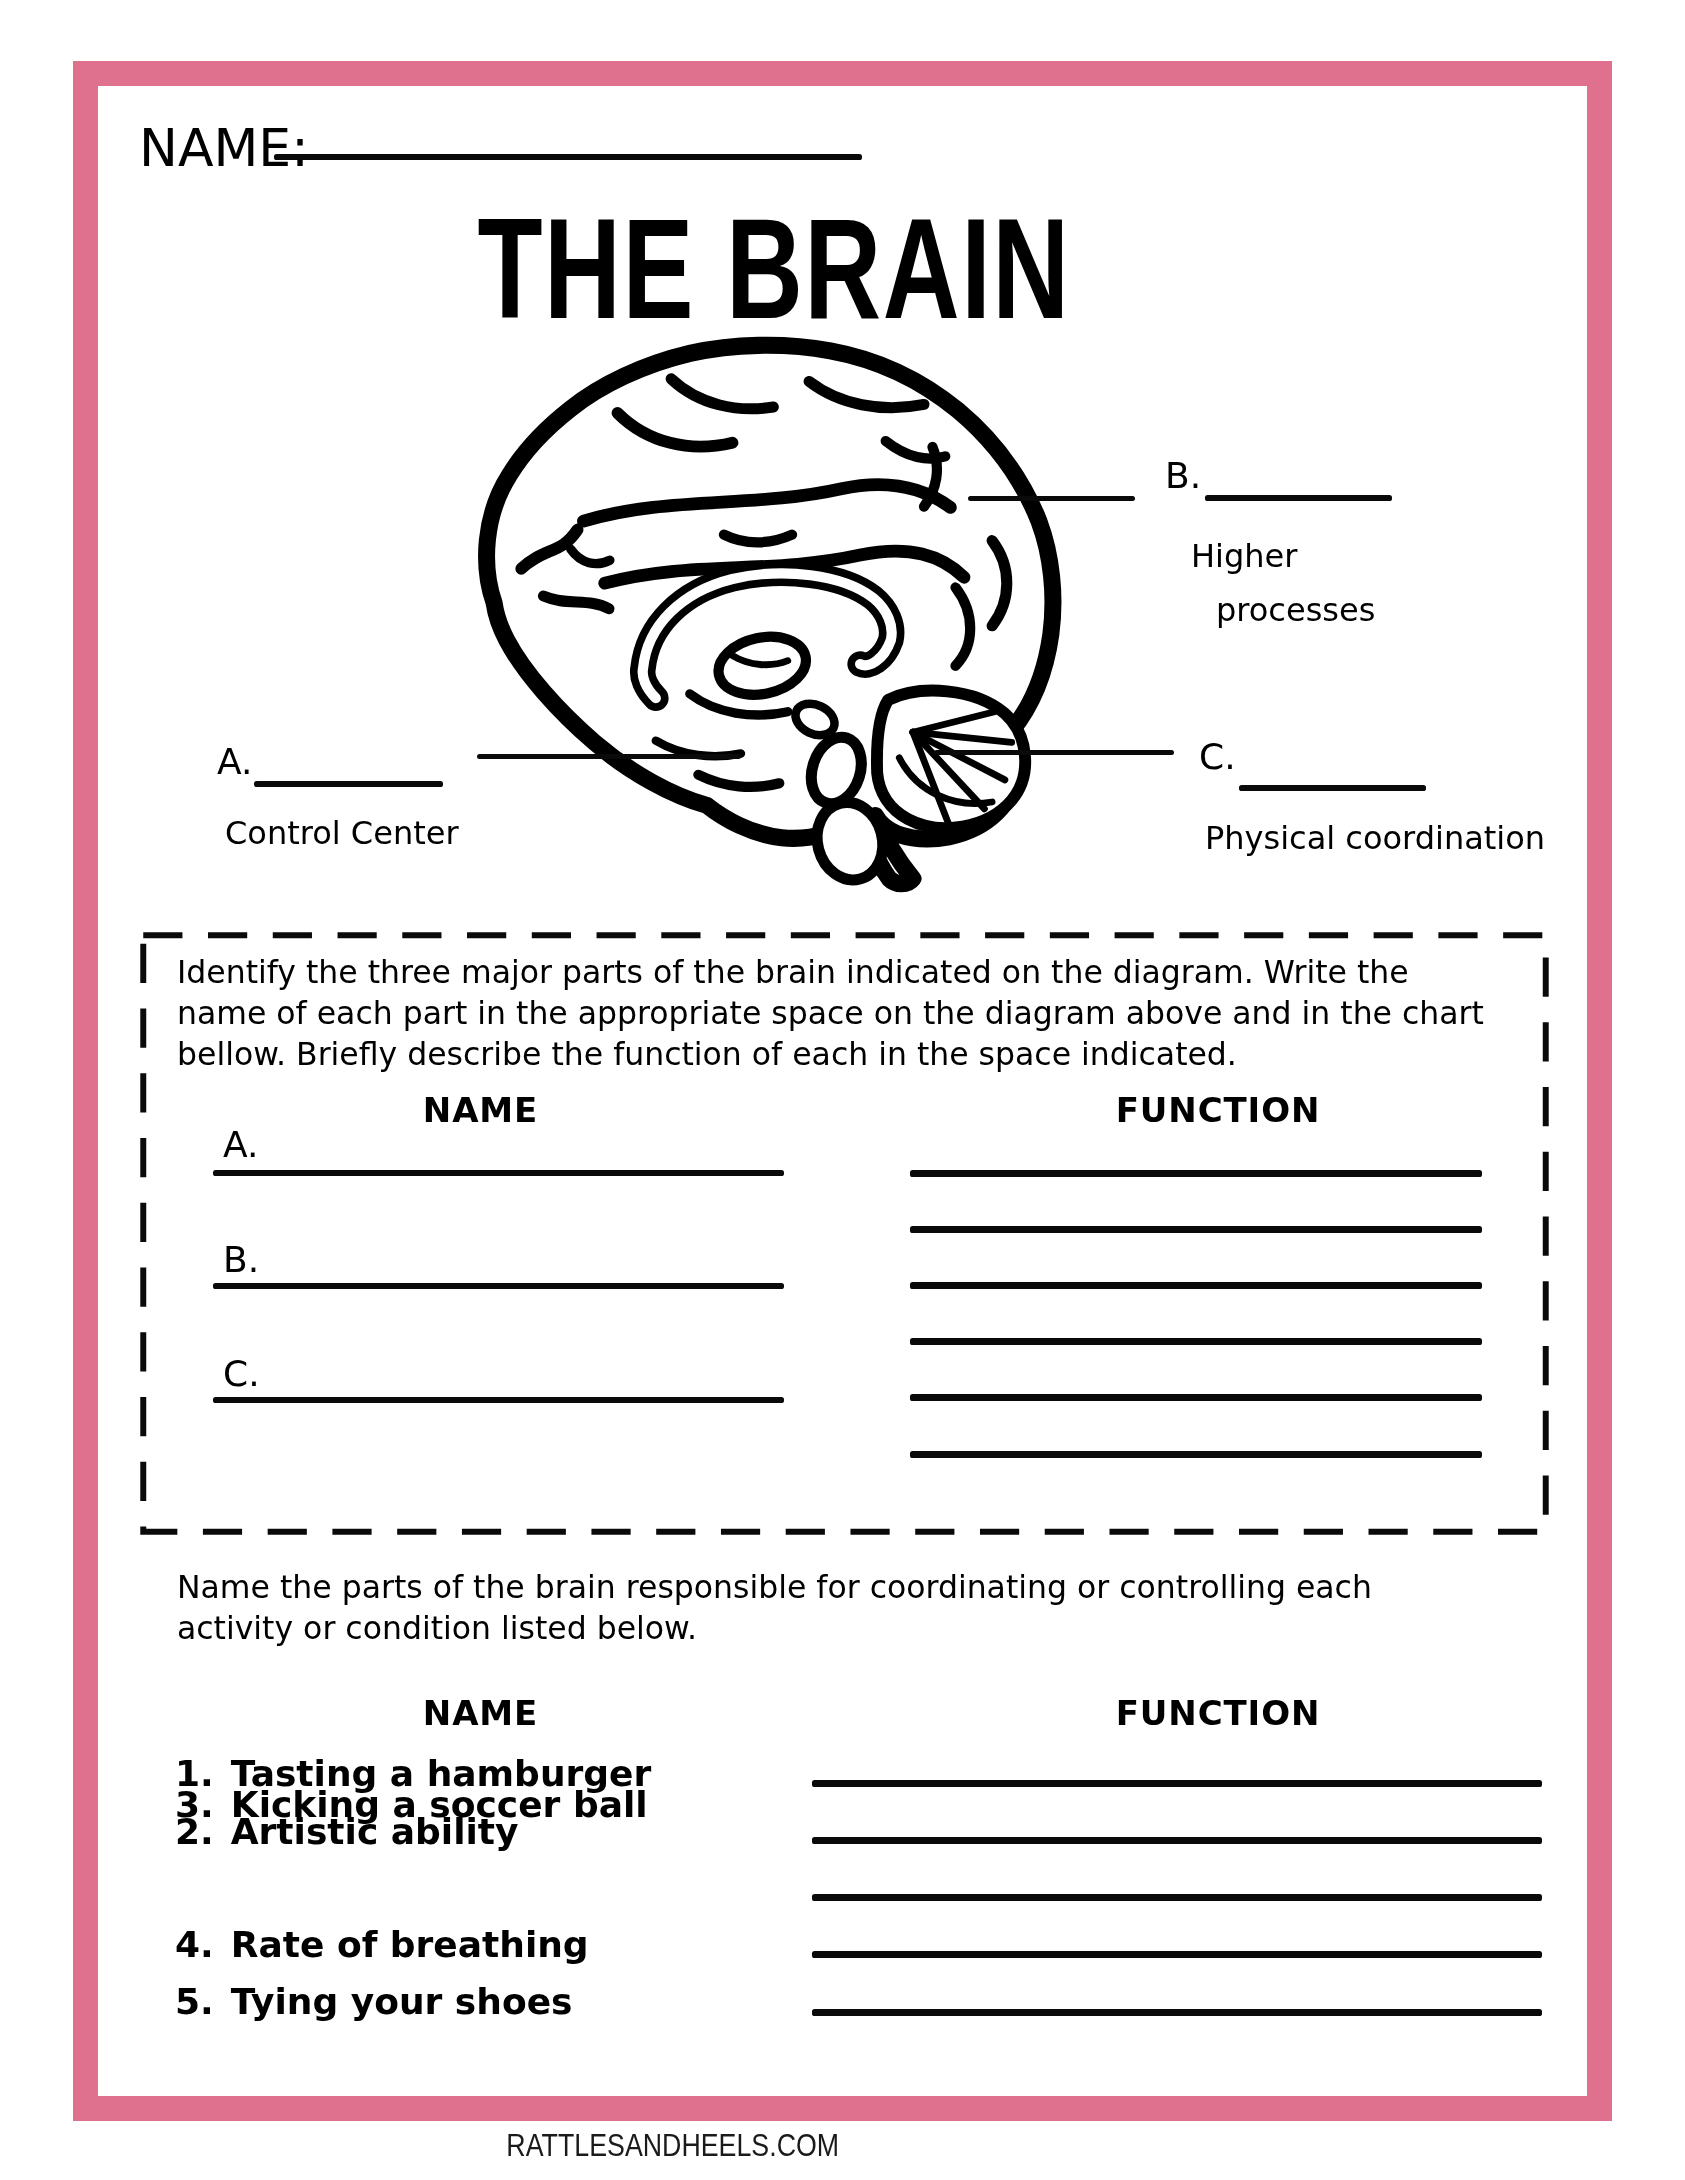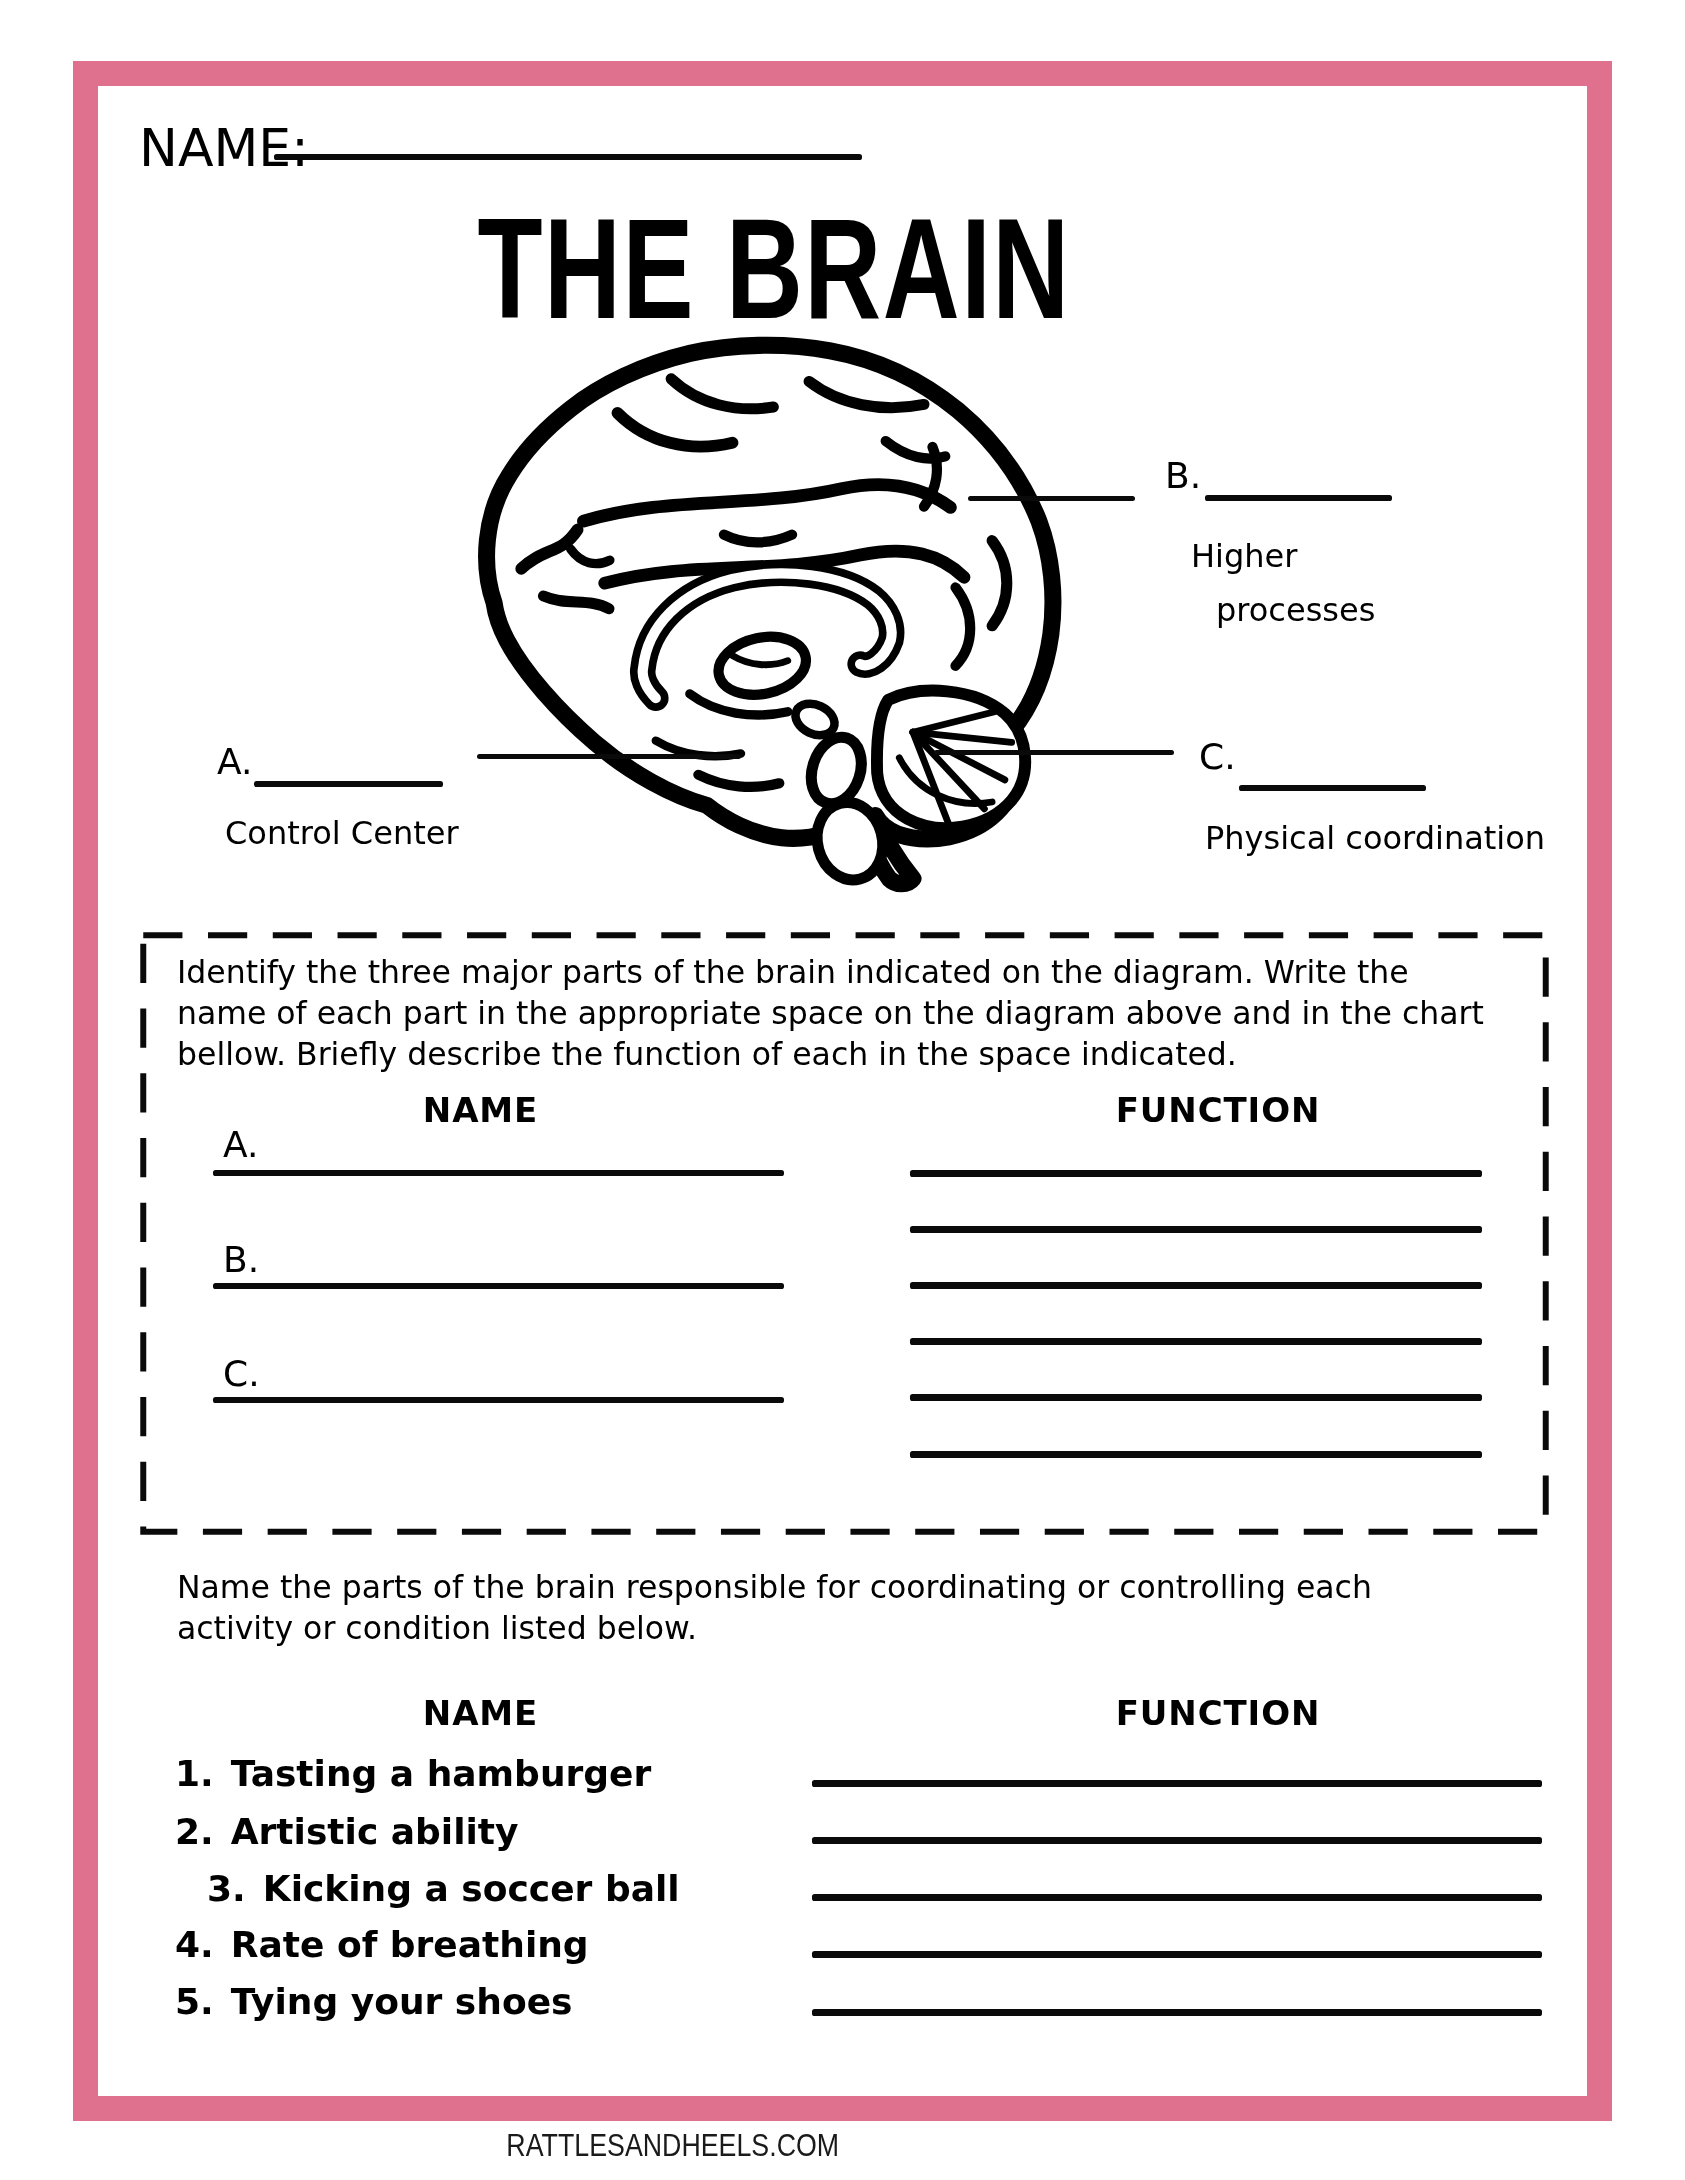--- a/index.html
+++ b/index.html
@@ -141,21 +141,21 @@
   <div class="abs comic para" style="left:177px;top:1567px;width:1312px;">Name the parts of the brain responsible for coordinating or controlling each activity or condition listed below.</div>
   <div class="abs comic hdr" style="left:361px;top:1693px;width:239px;">NAME</div>
   <div class="abs comic hdr" style="left:1073px;top:1693px;width:290px;">FUNCTION</div>
 
   <div class="abs comic item" style="left:175px;top:1753px;">
     <span class="num">1.</span><span>Tasting a hamburger</span>
   </div>
   <div class="abs comic item" style="left:175px;top:1811px;">
     <span class="num">2.</span><span>Artistic ability</span>
   </div>
-  <div class="abs comic item" style="left:175px;top:1868px;margin-left:32px;">
+  <div class="abs comic item" style="left:175px;top:1784px;">
     <span class="num">3.</span><span>Kicking a soccer ball</span>
   </div>
   <div class="abs comic item" style="left:175px;top:1924px;">
     <span class="num">4.</span><span>Rate of breathing</span>
   </div>
   <div class="abs comic item" style="left:175px;top:1981px;">
     <span class="num">5.</span><span>Tying your shoes</span>
   </div>
 
   <div class="rule" style="left:812px;top:1780px;width:730px;height:6.8px;"></div>

